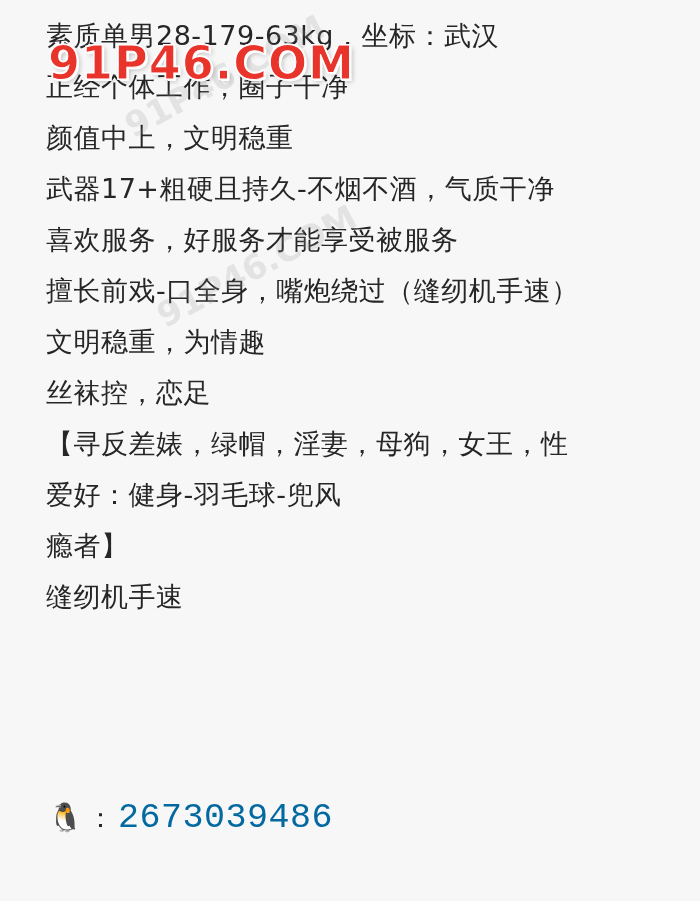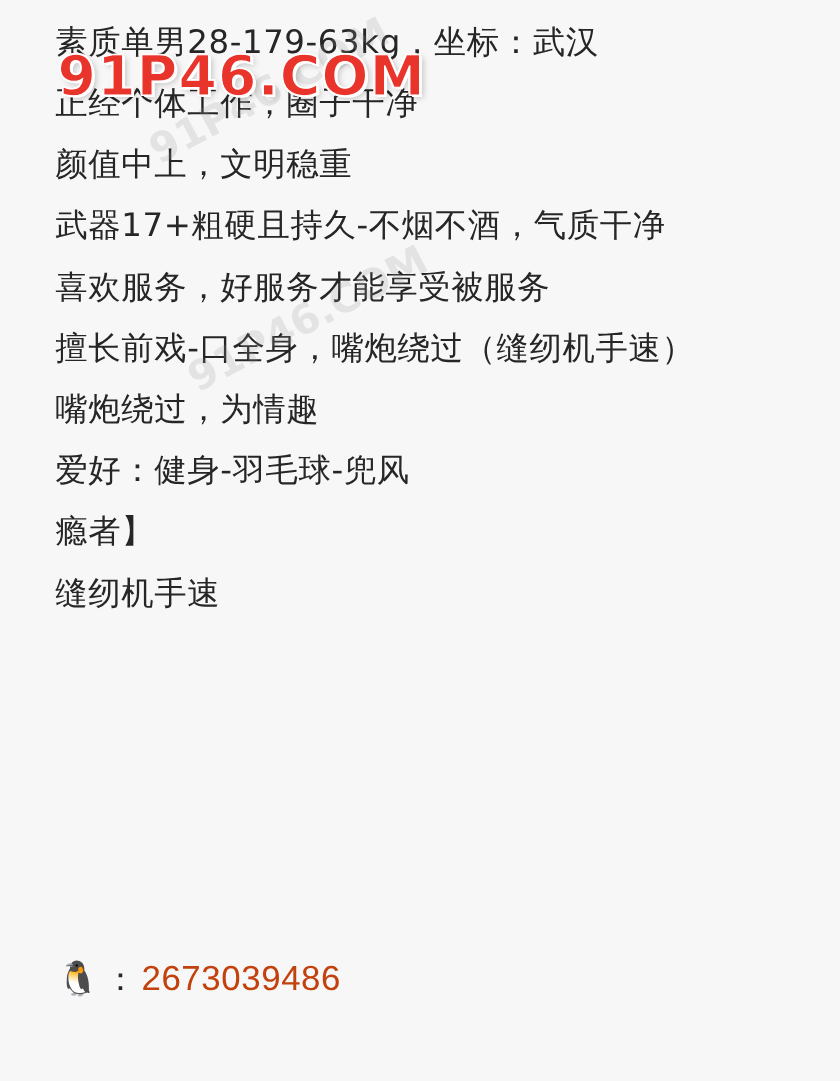--- a/index.html
+++ b/index.html
@@ -46,23 +46,23 @@
     font-size: 28px;
     line-height: 1;
     font-family: "DejaVu Sans", sans-serif;
   }
   .contact-sep {
     font-size: 27px;
     color: #262626;
     font-family: "DejaVu Sans", "Liberation Sans", sans-serif;
   }
   .contact-num {
-    font-size: 29px;
-    color: #c2410c;
-    font-family: Liberation Sans, sans-serif;
+    font-size: 35px;
+    color: #0369a1;
+    font-family: Liberation Mono, monospace;
     letter-spacing: 0.5px;
   }
 
   
   .wm-main {
     position: absolute;
     left: 48px;
     top: 36px;
     font-size: 46px;
     font-weight: bold;
@@ -97,21 +97,23 @@
 
 <div id="page">
 
   <div class="text-body">
     <div class="line">素质单男28-179-63kg，坐标：武汉</div>
     <div class="line">正经个体工作，圈子干净</div>
     <div class="line">颜值中上，文明稳重</div>
     <div class="line">武器17+粗硬且持久-不烟不酒，气质干净</div>
     <div class="line">喜欢服务，好服务才能享受被服务</div>
     <div class="line">擅长前戏-口全身，嘴炮绕过（缝纫机手速）</div>
-    <div class="line">嘴炮绕过，为情趣</div>
+    <div class="line">文明稳重，为情趣</div>
+    <div class="line">丝袜控，恋足</div>
+    <div class="line">【寻反差婊，绿帽，淫妻，母狗，女王，性</div>
     <div class="line">爱好：健身-羽毛球-兜风</div>
     <div class="line">瘾者】</div>
     <div class="line">缝纫机手速</div>
   </div>
 
   <div class="contact-row">
     <span class="penguin">🐧</span>
     <span class="contact-sep">：</span>
     <span class="contact-num">2673039486</span>
   </div>

